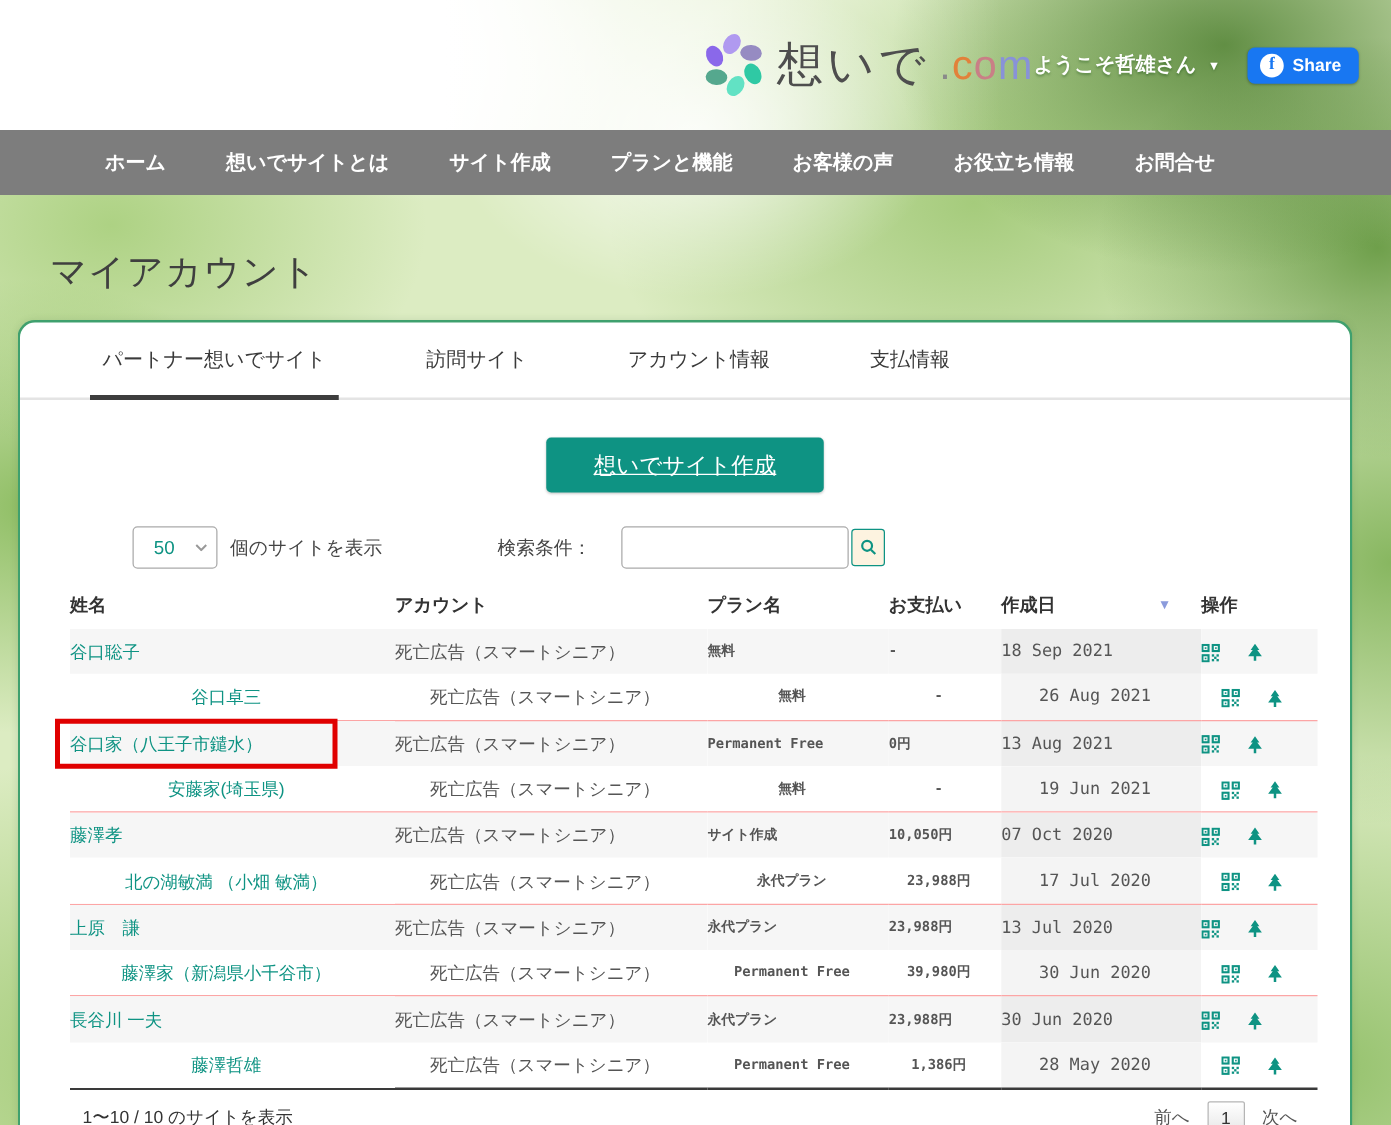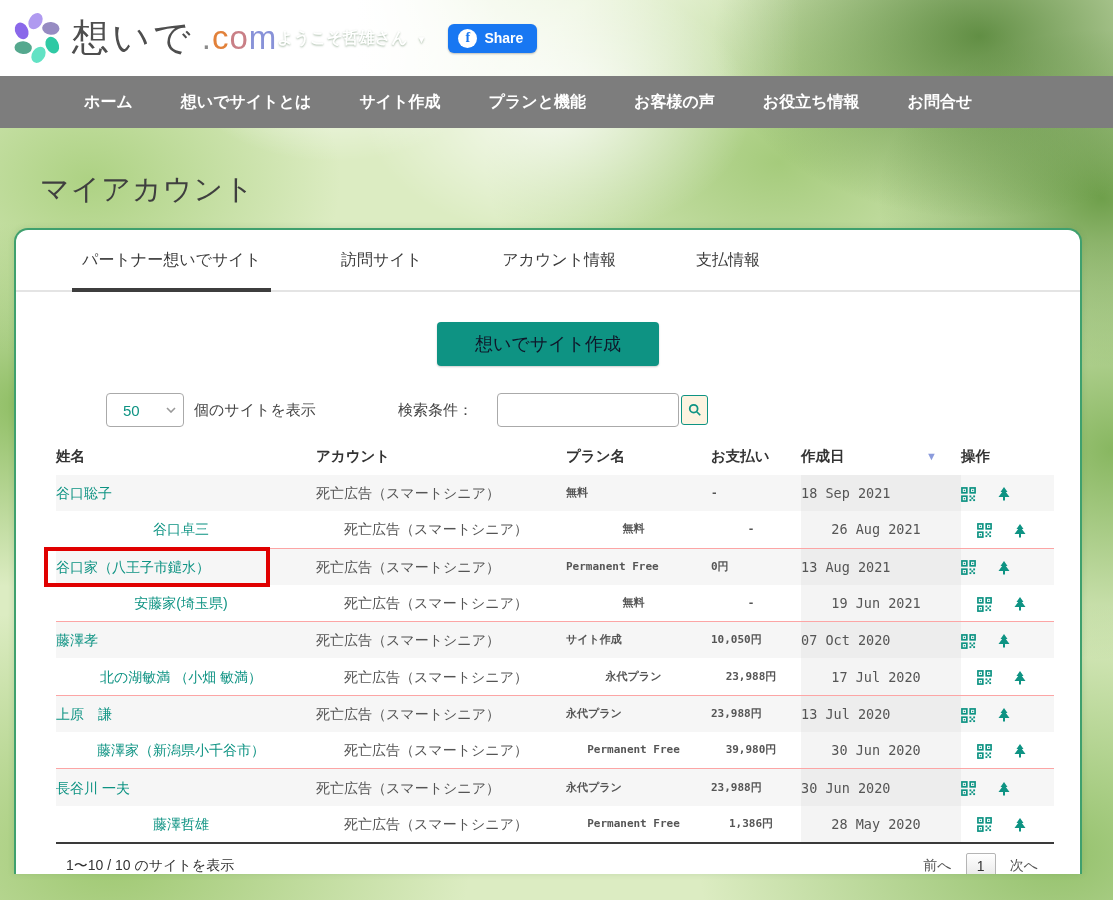--- a/index.html
+++ b/index.html
@@ -24,21 +24,21 @@
       radial-gradient(ellipse 420px 300px at 70% 18%, rgba(120,176,66,.55), transparent 70%),
       radial-gradient(ellipse 360px 260px at 8% 20%, rgba(135,188,80,.55), transparent 70%),
       radial-gradient(ellipse 300px 260px at 2% 45%, rgba(110,170,60,.7), transparent 70%),
       radial-gradient(ellipse 340px 300px at 100% 50%, rgba(100,160,55,.7), transparent 70%),
       radial-gradient(ellipse 500px 350px at 10% 95%, rgba(125,180,70,.65), transparent 72%),
       radial-gradient(ellipse 500px 350px at 95% 95%, rgba(110,170,62,.65), transparent 72%);
   }
 
   
   .topbar{
-    height:76px;display:flex;align-items:center;justify-content:flex-start;
+    height:104px;display:flex;align-items:center;justify-content:flex-end;
     padding:0 26px 0 10px;
     background:linear-gradient(90deg,#ffffff 0%,#ffffff 32%,rgba(255,255,255,.55) 52%,rgba(255,255,255,0) 72%);
   }
   .logo{display:flex;align-items:center;gap:8px;cursor:pointer;}
   .logo-text{font-size:37px;color:#4e4e4e;letter-spacing:3px;font-weight:500;}
   .logo-suffix{font-size:33px;font-weight:500;letter-spacing:1px;}
   .logo-suffix .dot{color:#8a8a8a;}
   .logo-suffix .lc{color:#e2813a;}
   .logo-suffix .lo{color:#c97f86;}
   .logo-suffix .lm{color:#8892d8;}
@@ -67,27 +67,27 @@
     border-radius:14px 14px 0 0;height:646px;overflow:hidden;box-shadow:0 0 6px rgba(60,110,60,.15);
   }
 
   
   .tabs{display:flex;align-items:stretch;gap:80px;padding:0 0 0 66px;height:62px;border-bottom:2px solid #e4e4e4;}
   .tab{display:flex;align-items:center;font-size:16px;color:#3a3a3a;cursor:pointer;position:relative;white-space:nowrap;}
   .tab.active::after{content:"";position:absolute;left:-10px;right:-10px;bottom:-2px;height:4px;background:#3d3d3d;}
 
   
   .btn-row{display:flex;justify-content:center;margin-top:30px;}
-  .create-btn{background:var(--brand-teal);color:#0f172a;font-size:18px;border:none;border-radius:4px;
-    padding:10px 38px;cursor:pointer;box-shadow:0 1px 2px rgba(0,0,0,.2);font-family:inherit;}
+  .create-btn{background:var(--brand-teal);color:#ffffff;font-size:18px;border:none;border-radius:4px;
+    padding:10px 38px;cursor:pointer;box-shadow:0 1px 2px rgba(0,0,0,.2);font-family:inherit;text-decoration:underline;}
 
   
   .controls{display:flex;align-items:center;margin-top:27px;padding-left:90px;font-size:15px;color:#444;}
   .select-wrap{position:relative;margin-right:10px;}
-  .page-size{appearance:none;-webkit-appearance:none;width:78px;height:34px;border:1px solid #aaa;border-radius:4px;
+  .page-size{appearance:none;-webkit-appearance:none;width:68px;height:34px;border:1px solid #aaa;border-radius:4px;
     color:var(--brand-teal);font-size:15px;padding:0 22px 0 16px;background:#fff;cursor:pointer;font-family:inherit;}
   .select-wrap svg{position:absolute;right:8px;top:14px;pointer-events:none;}
   .search-group{display:flex;align-items:center;margin-left:auto;margin-right:372px;}
   .search-label{margin-right:24px;white-space:nowrap;}
   .search-input{width:182px;height:34px;border:1px solid #aaa;border-radius:4px;padding:0 8px;font-size:14px;font-family:inherit;}
   .search-btn{width:27px;height:30px;margin-left:2px;border:1px solid var(--brand-teal);border-radius:3px;
     background:#fdf3e0;color:var(--brand-teal);display:flex;align-items:center;justify-content:center;cursor:pointer;}
 
   
   .table-wrap{position:relative;margin-top:12px;padding:0 30px 0 40px;}

